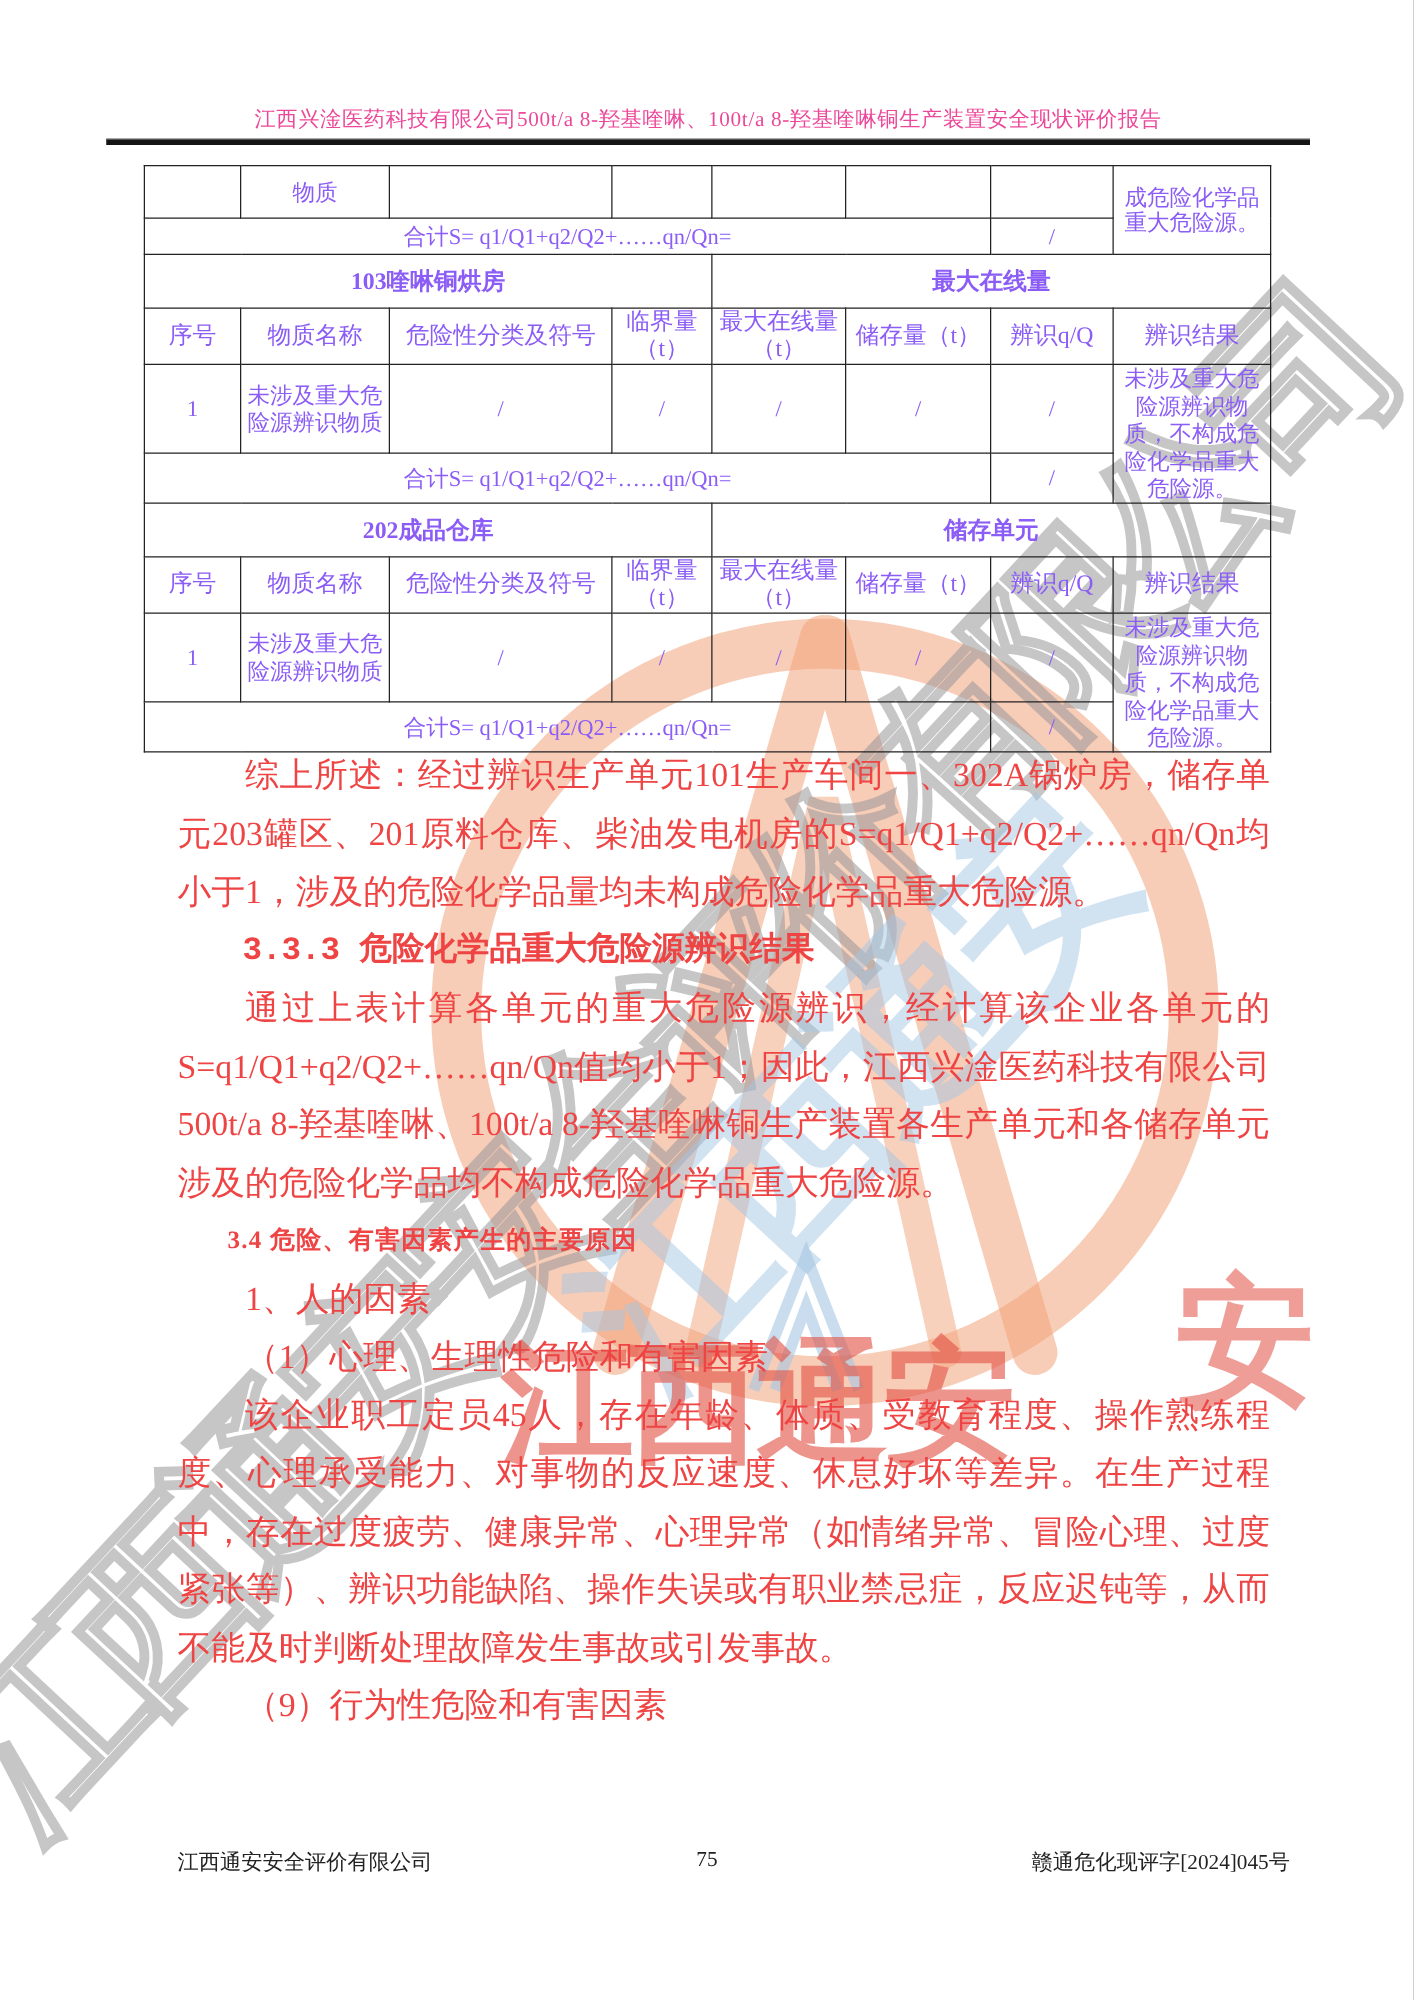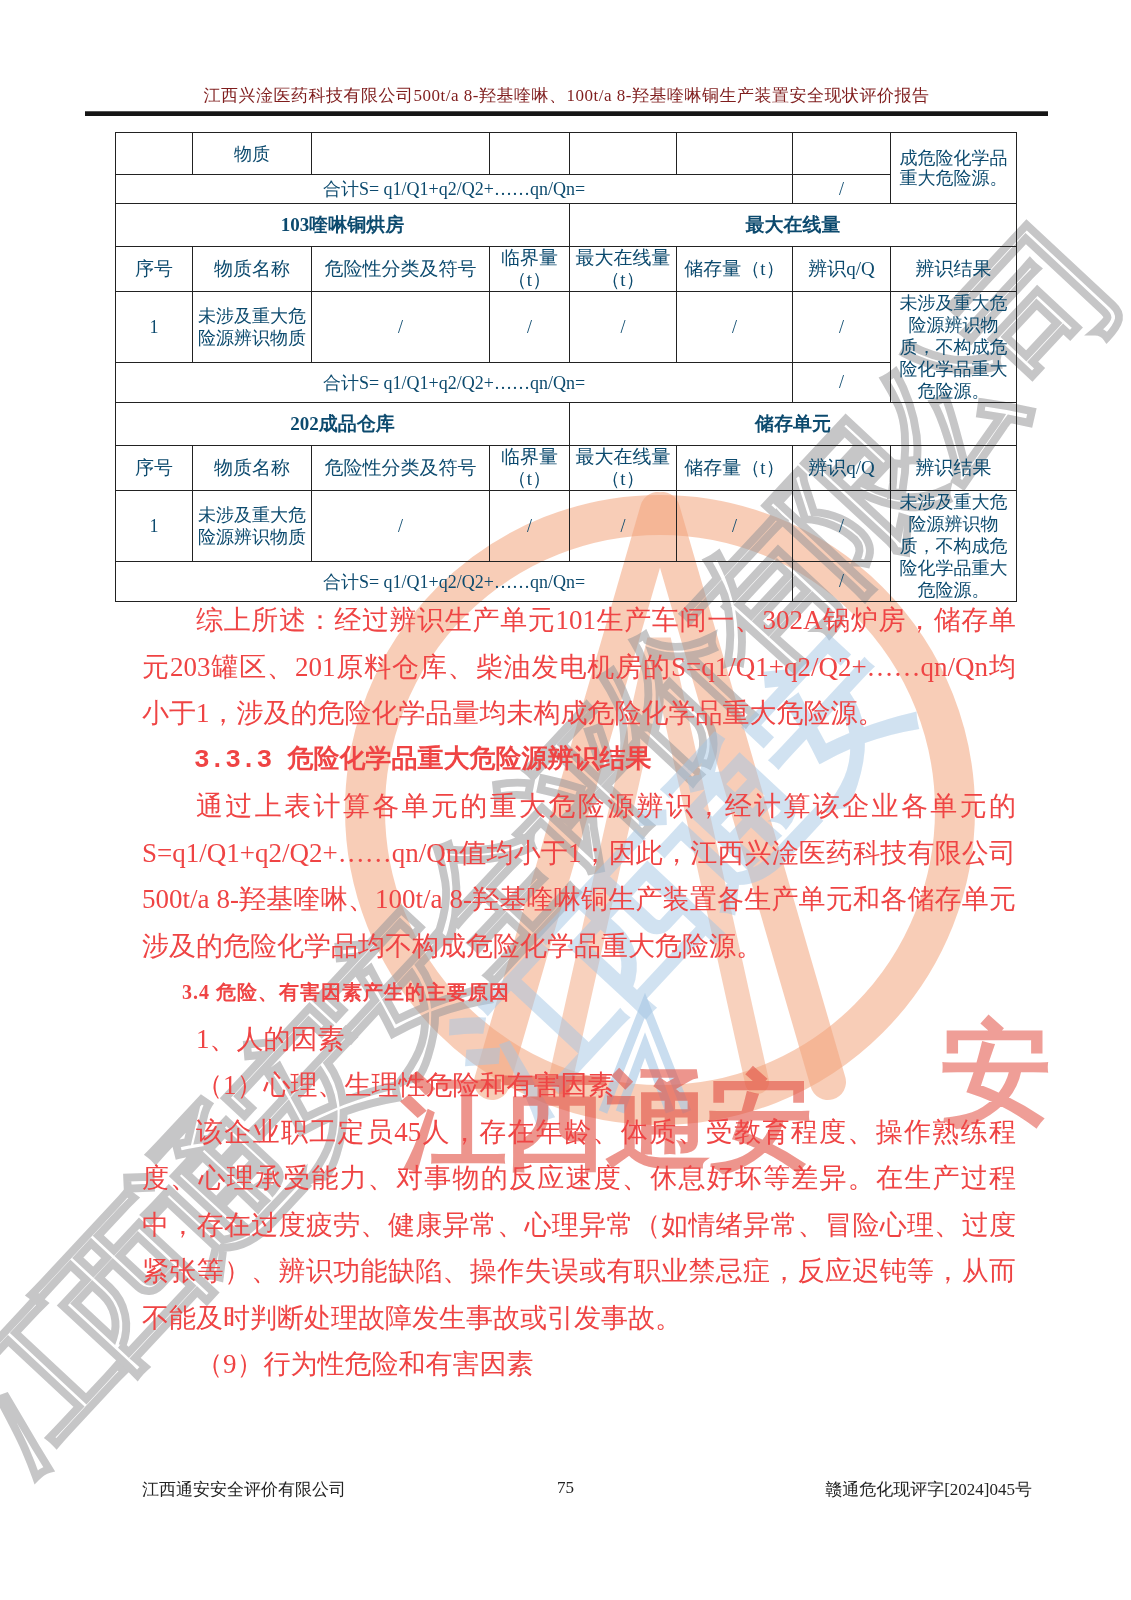--- a/index.html
+++ b/index.html
@@ -7,35 +7,35 @@
     position:relative;width:1131px;height:1600px;background:#ffffff;
     margin:0 auto;overflow:hidden;
     font-family:"Liberation Serif","DejaVu Serif",serif;color:#111;
   }
   
   .watermark{position:absolute;inset:0;z-index:0;pointer-events:none;}
   
   .content{position:absolute;inset:0;z-index:1;}
   .doc-header{
     position:absolute;top:84px;left:85px;width:963px;
-    text-align:center;font-size:17px;letter-spacing:0.5px;color:#7f1d1d;
+    text-align:center;font-size:17px;letter-spacing:0.5px;color:#ec4899;
   }
   .header-rule{
     position:absolute;top:111px;left:85px;width:963px;height:4px;
     background:#151515;border-top:1px solid #555;
   }
   
   table.hz{
     position:absolute;left:115px;top:132px;width:901px;
     border-collapse:collapse;table-layout:fixed;
     font-family:"Liberation Serif","DejaVu Serif",serif;
   }
   table.hz td,table.hz th{
     border:1.6px solid #222;padding:0 5px;text-align:center;vertical-align:middle;
-    font-weight:normal;font-size:18px;color:#0c4a6e;overflow:hidden;
+    font-weight:normal;font-size:18px;color:#8b5cf6;overflow:hidden;
   }
   tr.r-carry td{height:41px;}
   tr.r-sum td{height:28px;font-size:18px;}
   tr.r-sect td{height:42px;font-weight:bold;font-size:19px;}
   tr.r-head th{height:42px;font-size:19px;line-height:22px;}
   tr.r-data td{height:63px;line-height:22px;}
   tr.r-sum2 td{height:35px;}
   td.cell-material{padding:0 10px;line-height:21px;}
   td.cell-result{font-size:17px;line-height:20px;padding:0 4px;}
   th.th-class{padding:0 14px;}

